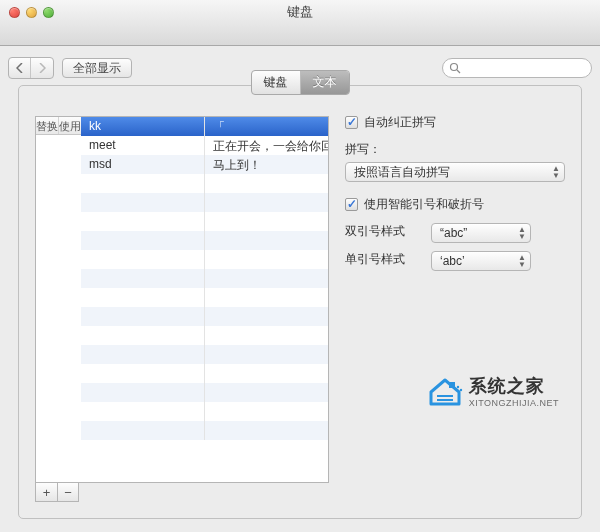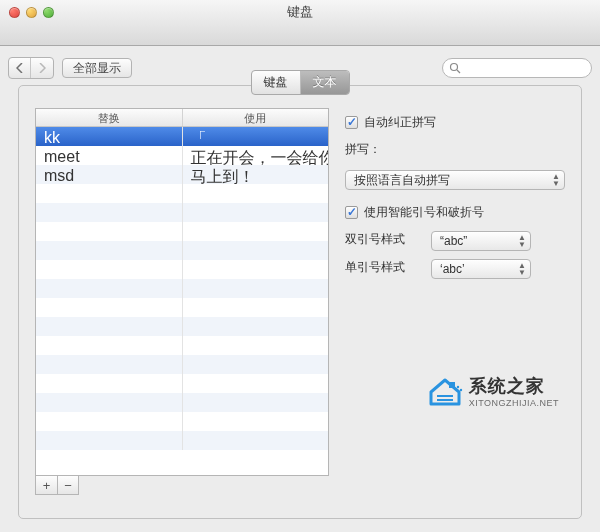--- a/index.html
+++ b/index.html
@@ -74,30 +74,30 @@
   border: 1px solid #c0c0c0; border-radius: 5px; background: #ececec;
   padding: 22px 16px 16px 16px;
   display: flex; gap: 16px;
   height: 434px;
 }
 .left-col { width: 310px; display:flex; flex-direction:column; }
 .right-col { flex: 1; padding-top: 6px; }
 
 .table-box {
   border: 1px solid #b5b5b5; background: #fff; height: 368px;
-  display: flex; flex-direction: column;
+  display: flex; flex-direction: row; margin-top: 8px;
 }
 .thead { display:flex; height:18px; background: linear-gradient(#fcfcfc,#e8e8e8); border-bottom:1px solid #c7c7c7; }
 .th { flex:1; text-align:center; font-size:11px; color:#555; border-right:1px solid #d3d3d3; line-height:18px; }
 .th:last-child { border-right:none; }
 .tbody { flex:1; overflow:hidden; }
 .row { display:flex; height:19px; }
 .row.stripe { background:#f0f4fa; }
 .row.selected { background: linear-gradient(#4f8be8,#2a63c9); color:#fff; }
-.cell { flex:1; padding:2px 8px; font-size:16px; border-right:1px solid #e3e3e3; white-space:nowrap; overflow:hidden; }
+.cell { flex:1; padding:2px 8px; font-size:12px; border-right:1px solid #e3e3e3; white-space:nowrap; overflow:hidden; }
 .row .cell:last-child { border-right:none; }
 
 .add-remove {
   margin-top: -1px;
   display:flex;
 }
 .sq-btn {
   width:22px; height:20px; border:1px solid #b5b5b5; border-right:none;
   background: linear-gradient(#fdfdfd,#e6e6e6);
   display:flex; align-items:center; justify-content:center;
@@ -106,21 +106,21 @@
 .sq-btn:last-child { border-right:1px solid #b5b5b5; }
 
 .chk-row { display:flex; align-items:center; gap:6px; margin-bottom:10px; }
 .chk-box {
   width:13px; height:13px; border:1px solid #9a9a9a; border-radius:2px;
   background: linear-gradient(#fefefe,#dedede); position:relative; flex-shrink:0;
 }
 .chk-box .mark { position:absolute; left:1px; top:-2px; color:#3a77d6; font-size:12px; font-weight:bold; }
 .lbl { font-size:12px; color:#333; }
 
-.sect-label { font-size:12px; color:#333; margin: 6px 0 12px 0; }
+.sect-label { font-size:12px; color:#333; margin: 6px 0 4px 0; }
 .select {
   border:1px solid #b5b5b5; border-radius:4px; background: linear-gradient(#fefefe,#e8e8e8);
   height:20px; padding:0 20px 0 8px; font-size:12px; display:flex; align-items:center;
   position:relative; color:#333; box-shadow: 0 1px 0 rgba(255,255,255,0.6) inset;
 }
 .select .arrows { position:absolute; right:4px; top:2px; display:flex; flex-direction:column; line-height:7px; color:#666; font-size:8px; }
 .select.full { width: 220px; }
 .select.small { width: 100px; margin-left: 8px; }
 .pair-row { display:flex; gap:8px; margin-top:8px; }
 .pair-row .lbl { width: 70px; }

